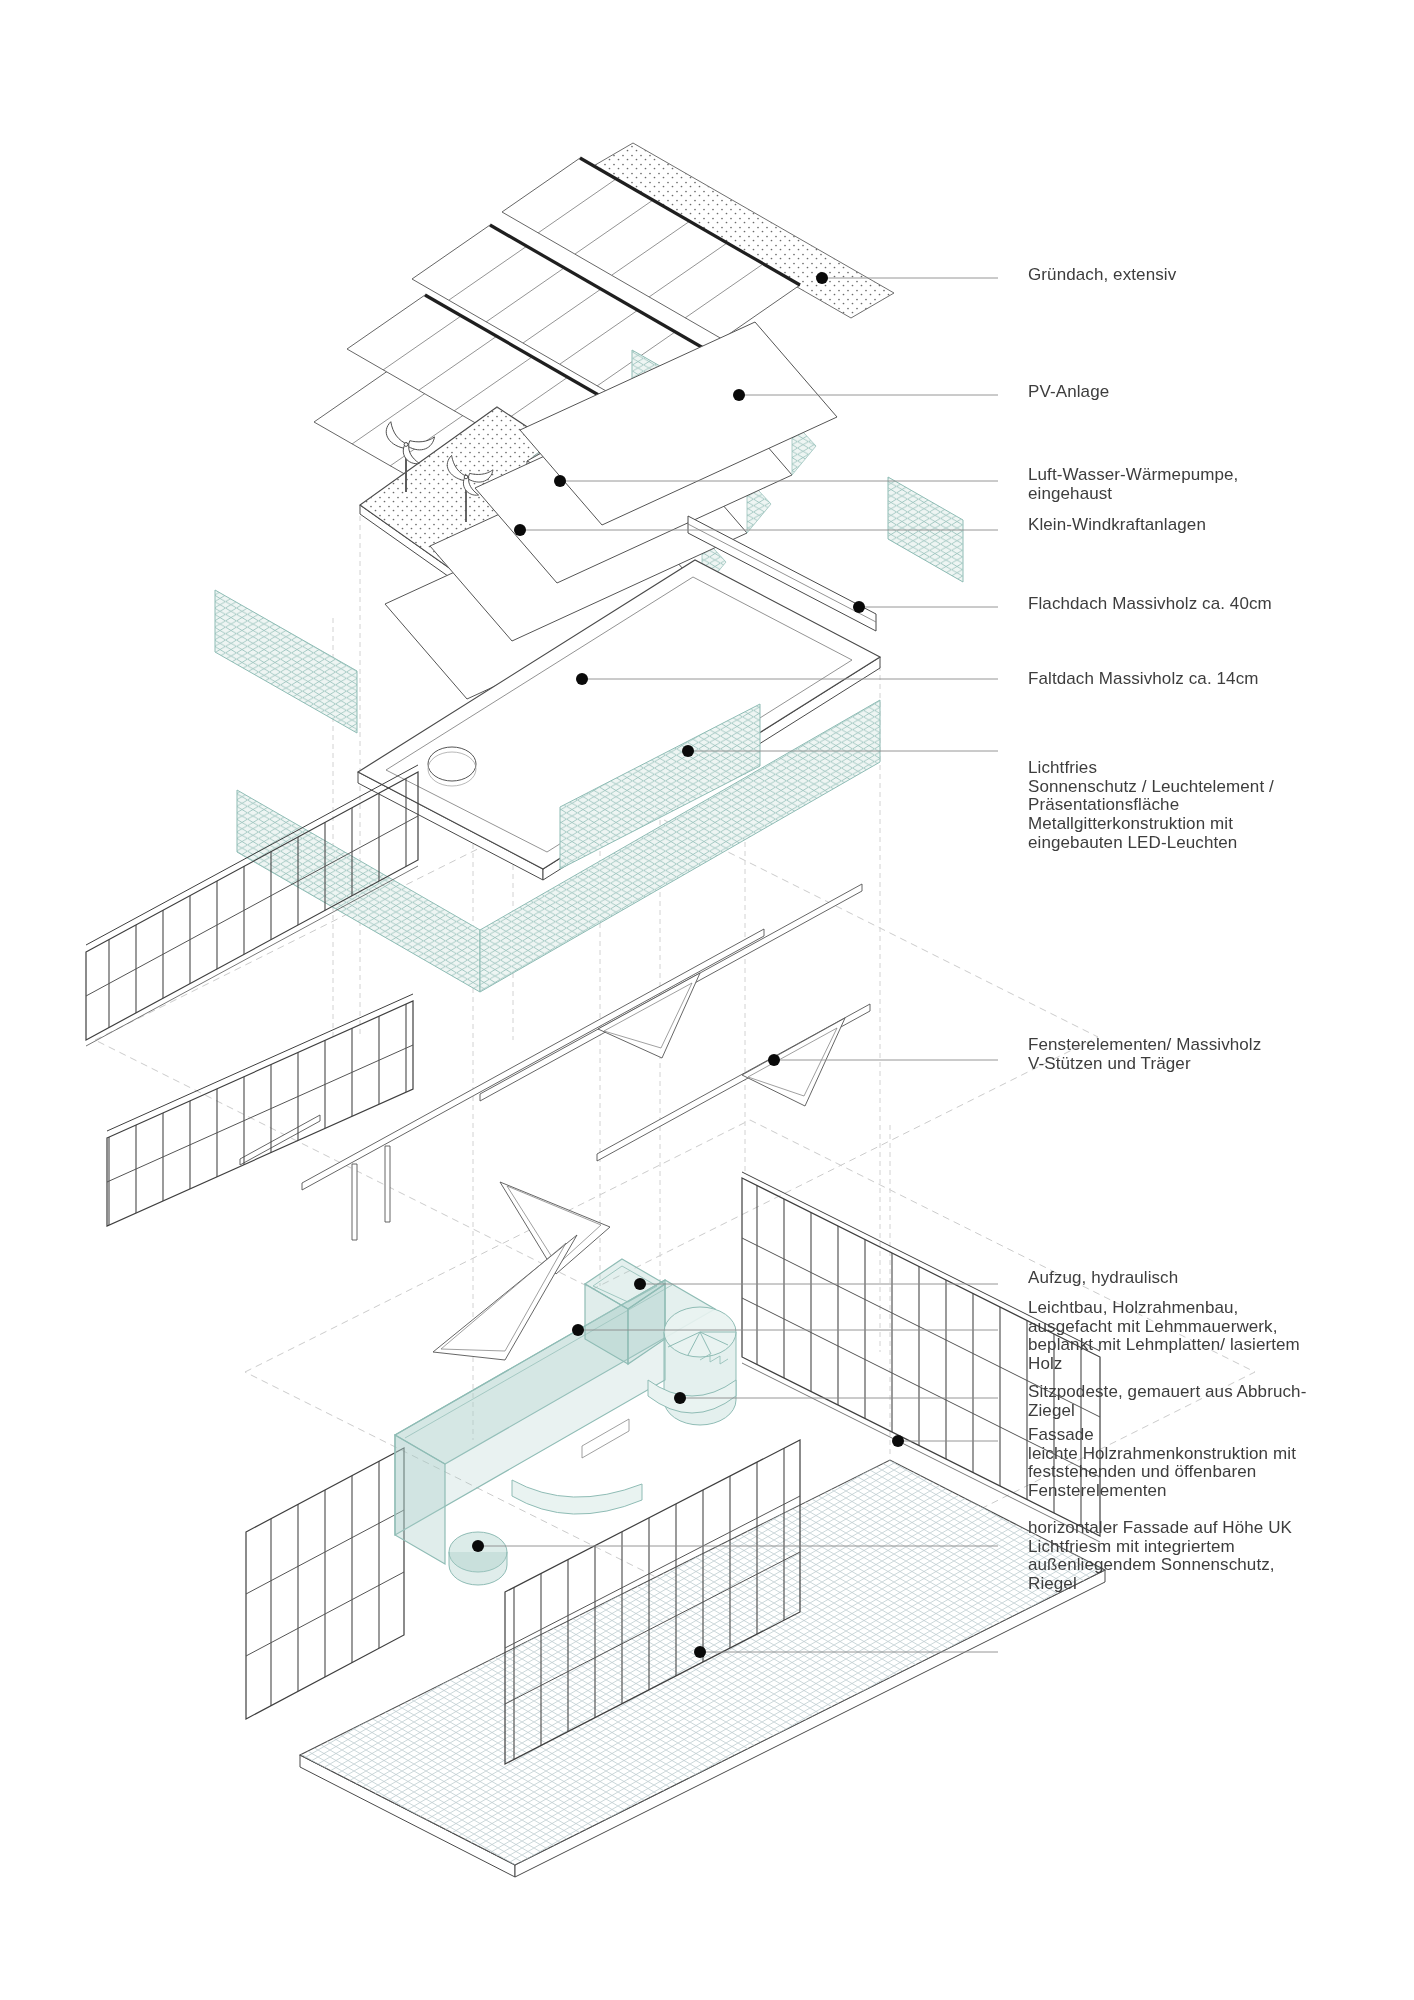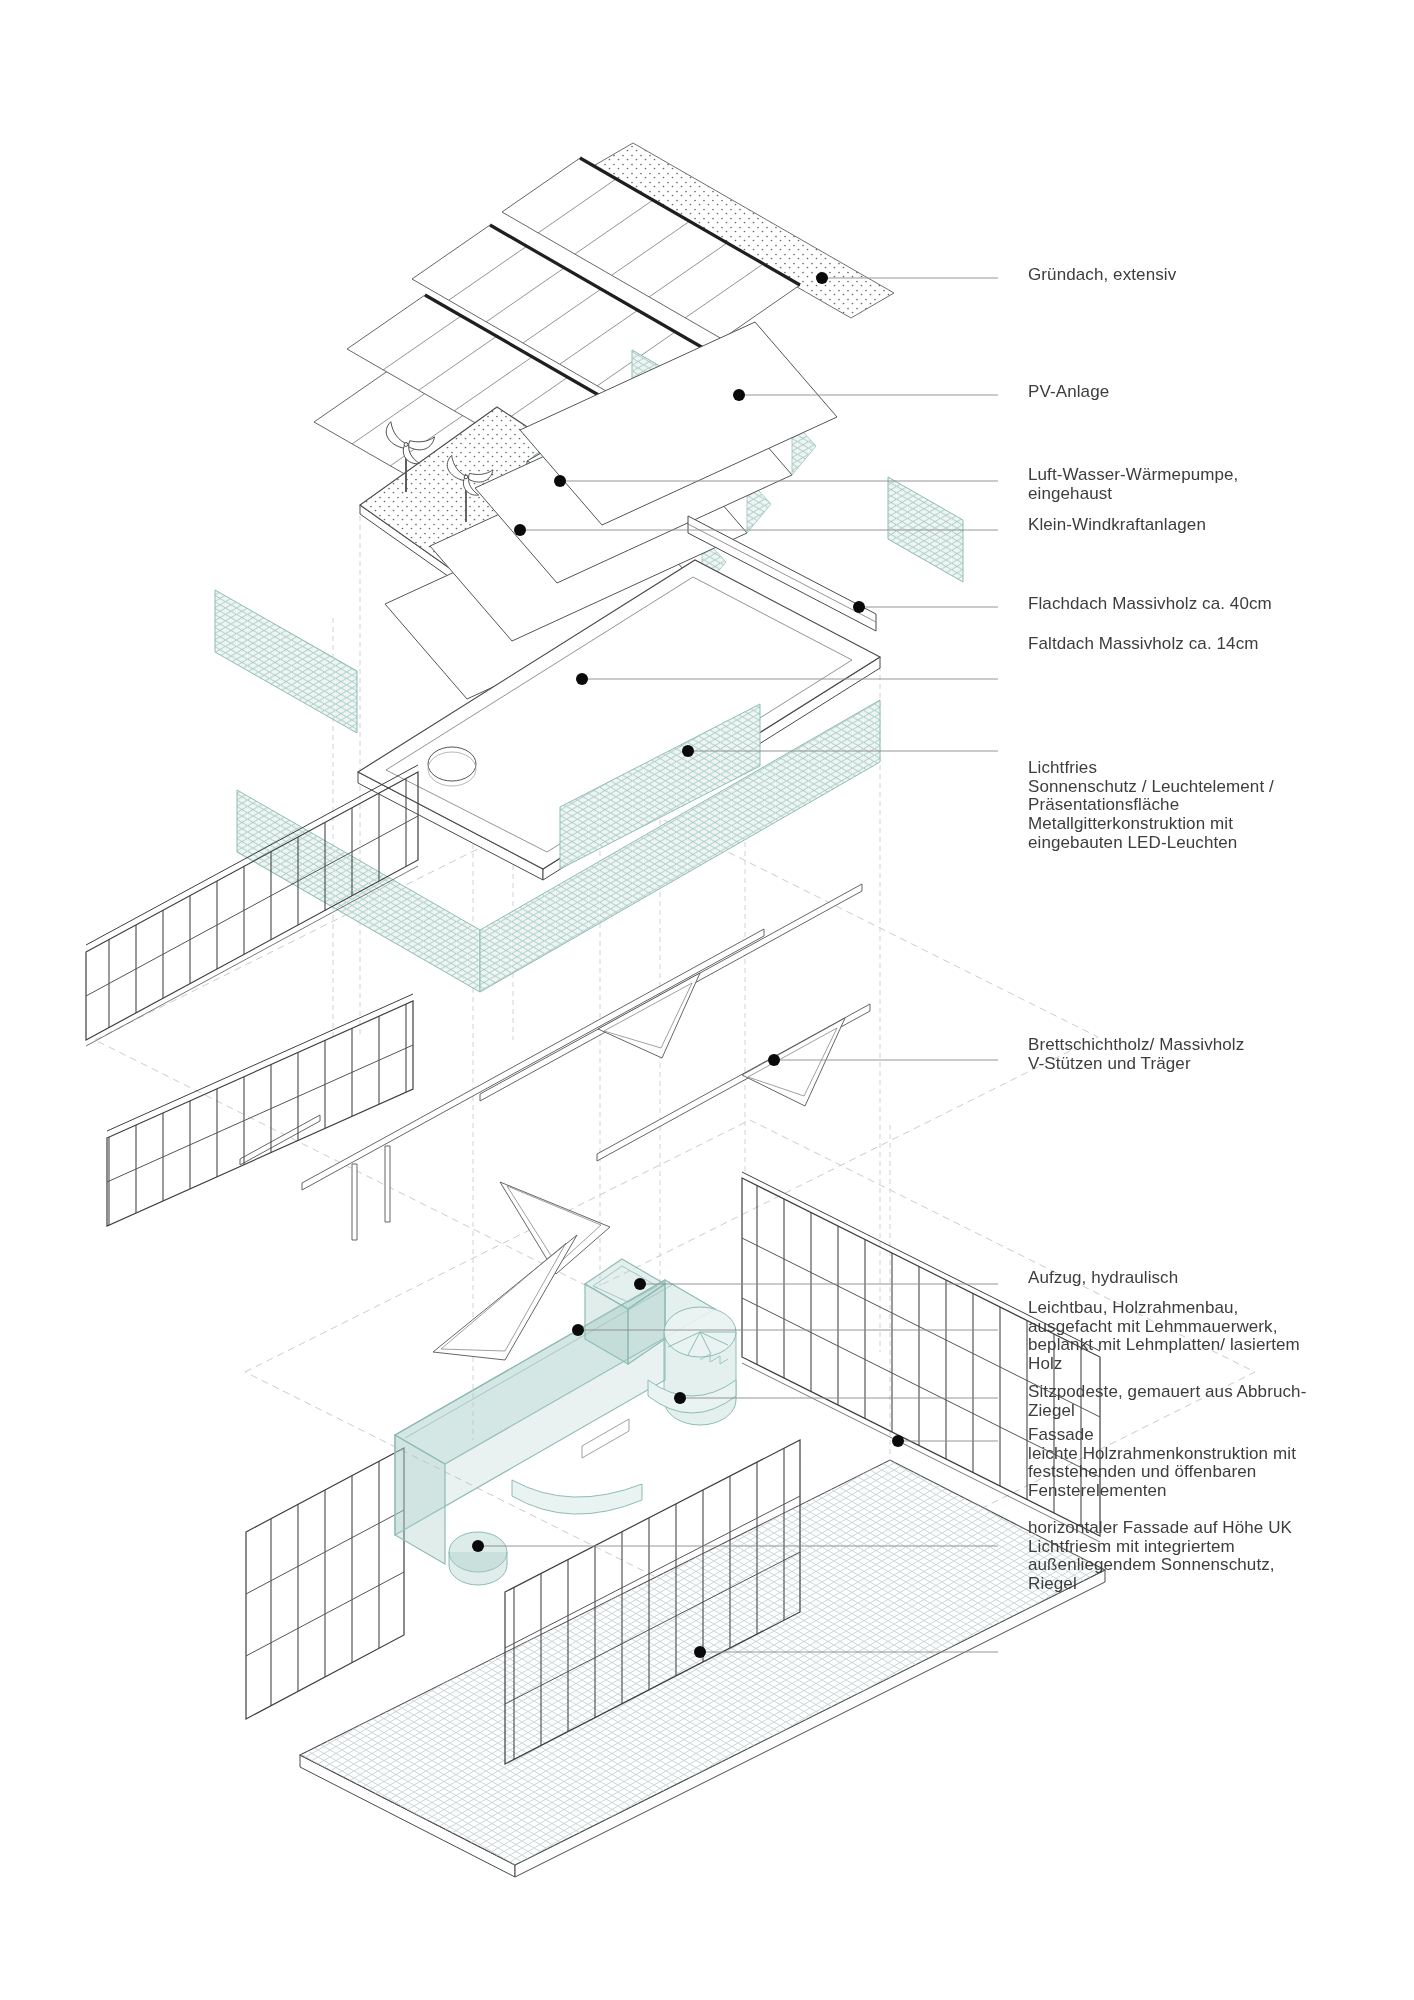--- a/index.html
+++ b/index.html
@@ -296,32 +296,32 @@
   <div class="lab" style="top:466px">
     <div class="ln">Luft-Wasser-Wärmepumpe,</div>
     <div class="ln">eingehaust</div>
   </div>
   <div class="lab" style="top:516px">
     <div class="ln">Klein-Windkraftanlagen</div>
   </div>
   <div class="lab" style="top:595px">
     <div class="ln">Flachdach Massivholz ca. 40cm</div>
   </div>
-  <div class="lab" style="top:635px">
+  <div class="lab" style="top:670px">
     <div class="ln">Faltdach Massivholz ca. 14cm</div>
   </div>
   <div class="lab" style="top:759px">
     <div class="ln">Lichtfries</div>
     <div class="ln">Sonnenschutz / Leuchtelement /</div>
     <div class="ln">Präsentationsfläche</div>
     <div class="ln">Metallgitterkonstruktion mit</div>
     <div class="ln">eingebauten LED-Leuchten</div>
   </div>
   <div class="lab" style="top:1036px">
-    <div class="ln">Brettschichtholz/ Massivholz</div>
+    <div class="ln">Fensterelementen/ Massivholz</div>
     <div class="ln">V-Stützen und Träger</div>
   </div>
   <div class="lab" style="top:1269px">
     <div class="ln">Aufzug, hydraulisch</div>
   </div>
   <div class="lab" style="top:1299px">
     <div class="ln">Leichtbau, Holzrahmenbau,</div>
     <div class="ln">ausgefacht mit Lehmmauerwerk,</div>
     <div class="ln">beplankt mit Lehmplatten/ lasiertem</div>
     <div class="ln">Holz</div>

